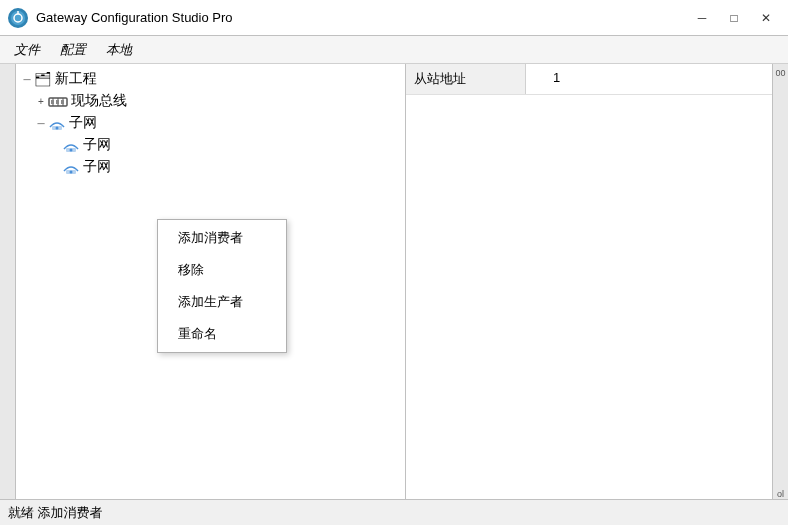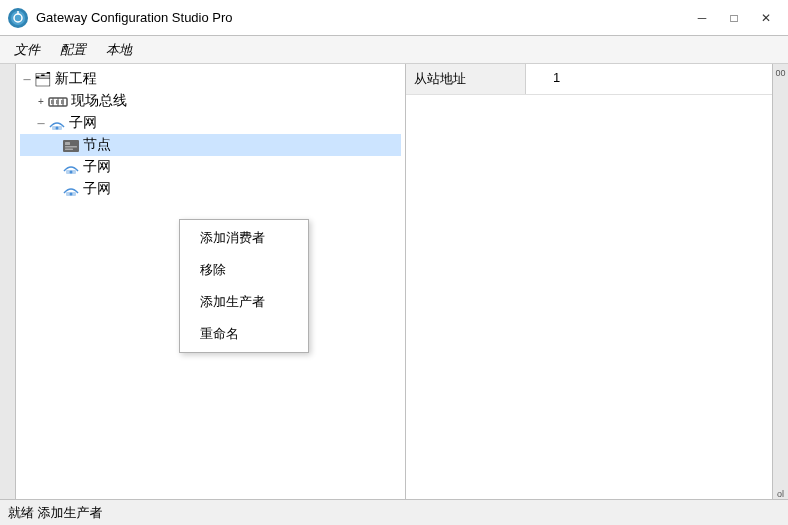--- a/index.html
+++ b/index.html
@@ -146,21 +146,21 @@
       flex: 1;
       padding: 6px 8px;
       font-size: 13px;
       color: #000;
     }
 
     
     .context-menu {
       position: absolute;
       top: 155px;
-      left: 163px;
+      left: 141px;
       background: #ffffff;
       border: 1px solid #b0b0b0;
       box-shadow: 2px 2px 6px rgba(0,0,0,0.2);
       z-index: 100;
       min-width: 130px;
       padding: 2px 0;
     }
     .ctx-item {
       padding: 7px 20px;
       cursor: pointer;
@@ -286,33 +286,20 @@
       <span class="tree-icon">
         <svg width="18" height="14" viewBox="0 0 18 14" style="vertical-align:middle;">
           <path d="M2 10 Q9 2 16 10" fill="none" stroke="#4a90d9" stroke-width="1.5"></path>
           <rect x="4" y="9" width="10" height="4" rx="1" fill="#4a90d9" opacity="0.4"></rect>
           <circle cx="9" cy="11" r="1.5" fill="#4a90d9"></circle>
         </svg>
       </span>
       <span class="tree-label">子网</span>
     </div>
 
-    <div class="tree-node node-selected">
-      <span class="tree-indent" style="width:28px;"></span>
-      <span class="tree-expander" style="width:14px;"></span>
-      <span class="tree-icon">
-        <svg width="18" height="14" viewBox="0 0 18 14" style="vertical-align:middle;">
-          <rect x="1" y="1" width="16" height="12" rx="1" fill="#666"></rect>
-          <rect x="3" y="3" width="5" height="3" rx="0.5" fill="#aaa"></rect>
-          <rect x="3" y="7" width="12" height="1.5" rx="0.5" fill="#aaa"></rect>
-          <rect x="3" y="9.5" width="8" height="1.5" rx="0.5" fill="#aaa"></rect>
-        </svg>
-      </span>
-      <span class="tree-label">节点</span>
-    </div>
 
     <div class="tree-node">
       <span class="tree-indent" style="width:28px;"></span>
       <span class="tree-expander" style="width:14px;"></span>
       <span class="tree-icon">
         <svg width="18" height="14" viewBox="0 0 18 14" style="vertical-align:middle;">
           <path d="M2 10 Q9 2 16 10" fill="none" stroke="#4a90d9" stroke-width="1.5"></path>
           <rect x="4" y="9" width="10" height="4" rx="1" fill="#4a90d9" opacity="0.4"></rect>
           <circle cx="9" cy="11" r="1.5" fill="#4a90d9"></circle>
         </svg>
@@ -348,14 +335,14 @@
     </div>
   </div>
 </div>
 
 <div class="right-side-hint">
   <span>00</span>
   <span style="margin-top:auto;">ol</span>
 </div>
 
 <div class="status-bar">
-  <span>就绪 添加生产者</span>
+  <span>就绪 添加消费者</span>
 </div>
 
 </body></html>

